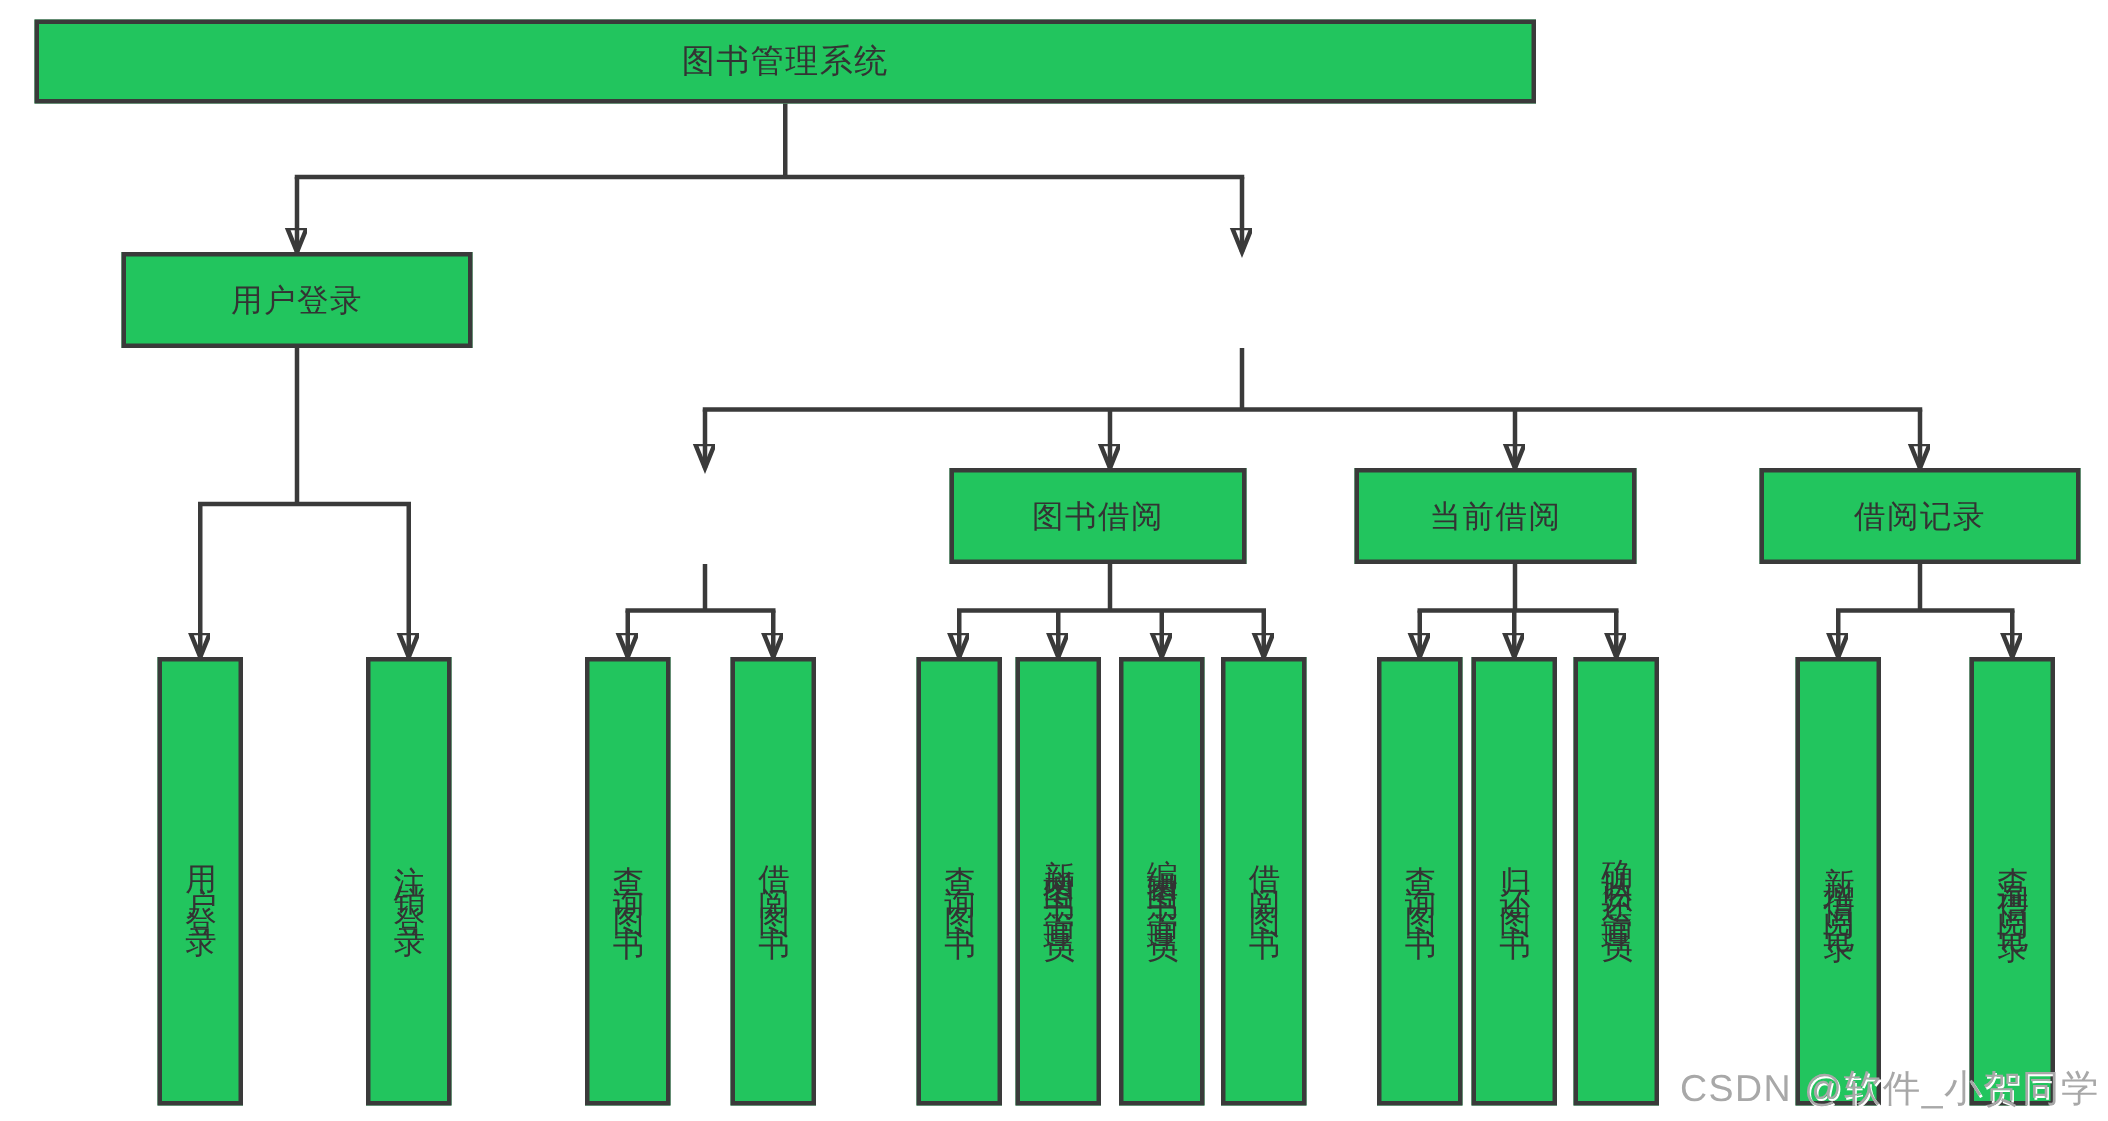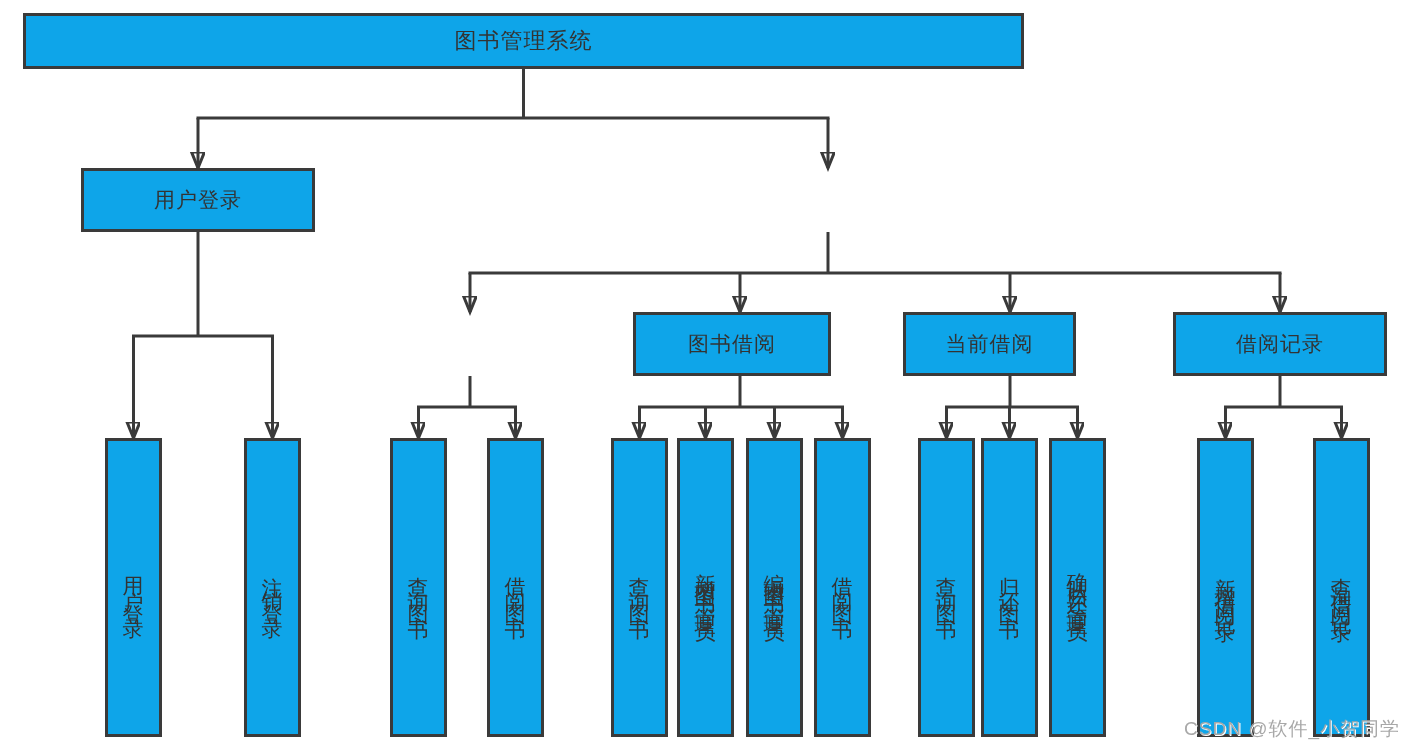--- a/index.html
+++ b/index.html
@@ -9,21 +9,21 @@
     height: 747px;
     background: #ffffff;
     font-family: "Liberation Sans", "DejaVu Sans", sans-serif;
     overflow: hidden;
   }
   svg.connectors { position: absolute; left: 0; top: 0; }
   svg.connectors path { fill: none; stroke: #3a3a3a; stroke-width: 3; }
 
   .box {
     position: absolute;
-    background: #0ea5e9;
+    background: #22c55e;
     border: 3px solid #3a3a3a;
     box-sizing: border-box;
     display: flex;
     align-items: center;
     justify-content: center;
     color: #333333;
   }
   .h-box { font-size: 21px; letter-spacing: 1px; }
   .root-box { font-size: 22px; letter-spacing: 1px; }
 
@@ -35,21 +35,21 @@
     white-space: nowrap;
   }
   .len4 span { letter-spacing: 14px; }
   .len6 span { letter-spacing: 9px; }
   .len9 span { letter-spacing: 7px; }
 
   .watermark {
     position: absolute;
     right: 5px;
     bottom: 5px;
-    font-size: 19px;
+    font-size: 25px;
     letter-spacing: 1px;
     color: #a8a8a8;
     text-shadow: 1px 1px 0 #ffffff;
     z-index: 5;
     pointer-events: none;
   }
 </style>
 </head>
 <body>
 
@@ -107,21 +107,21 @@
     <span>图书管理系统</span>
   </div>
 
   <div class="box h-box" style="left:81px; top:168px; width:234px; height:64px;">
     <span>用户登录</span>
   </div>
 
   <div class="box h-box" style="left:633px; top:312px; width:198px; height:64px;">
     <span>图书借阅</span>
   </div>
-  <div class="box h-box" style="left:903px; top:312px; width:173px; height:64px;">
+  <div class="box h-box" style="left:903px; top:312px; width:188px; height:64px;">
     <span>当前借阅</span>
   </div>
   <div class="box h-box" style="left:1173px; top:312px; width:214px; height:64px;">
     <span>借阅记录</span>
   </div>
 
   <div class="box v-box len4" style="left:105px; top:438px; width:57px; height:299px;">
     <span>用户登录</span>
   </div>
   <div class="box v-box len4" style="left:244px; top:438px; width:57px; height:299px;">

